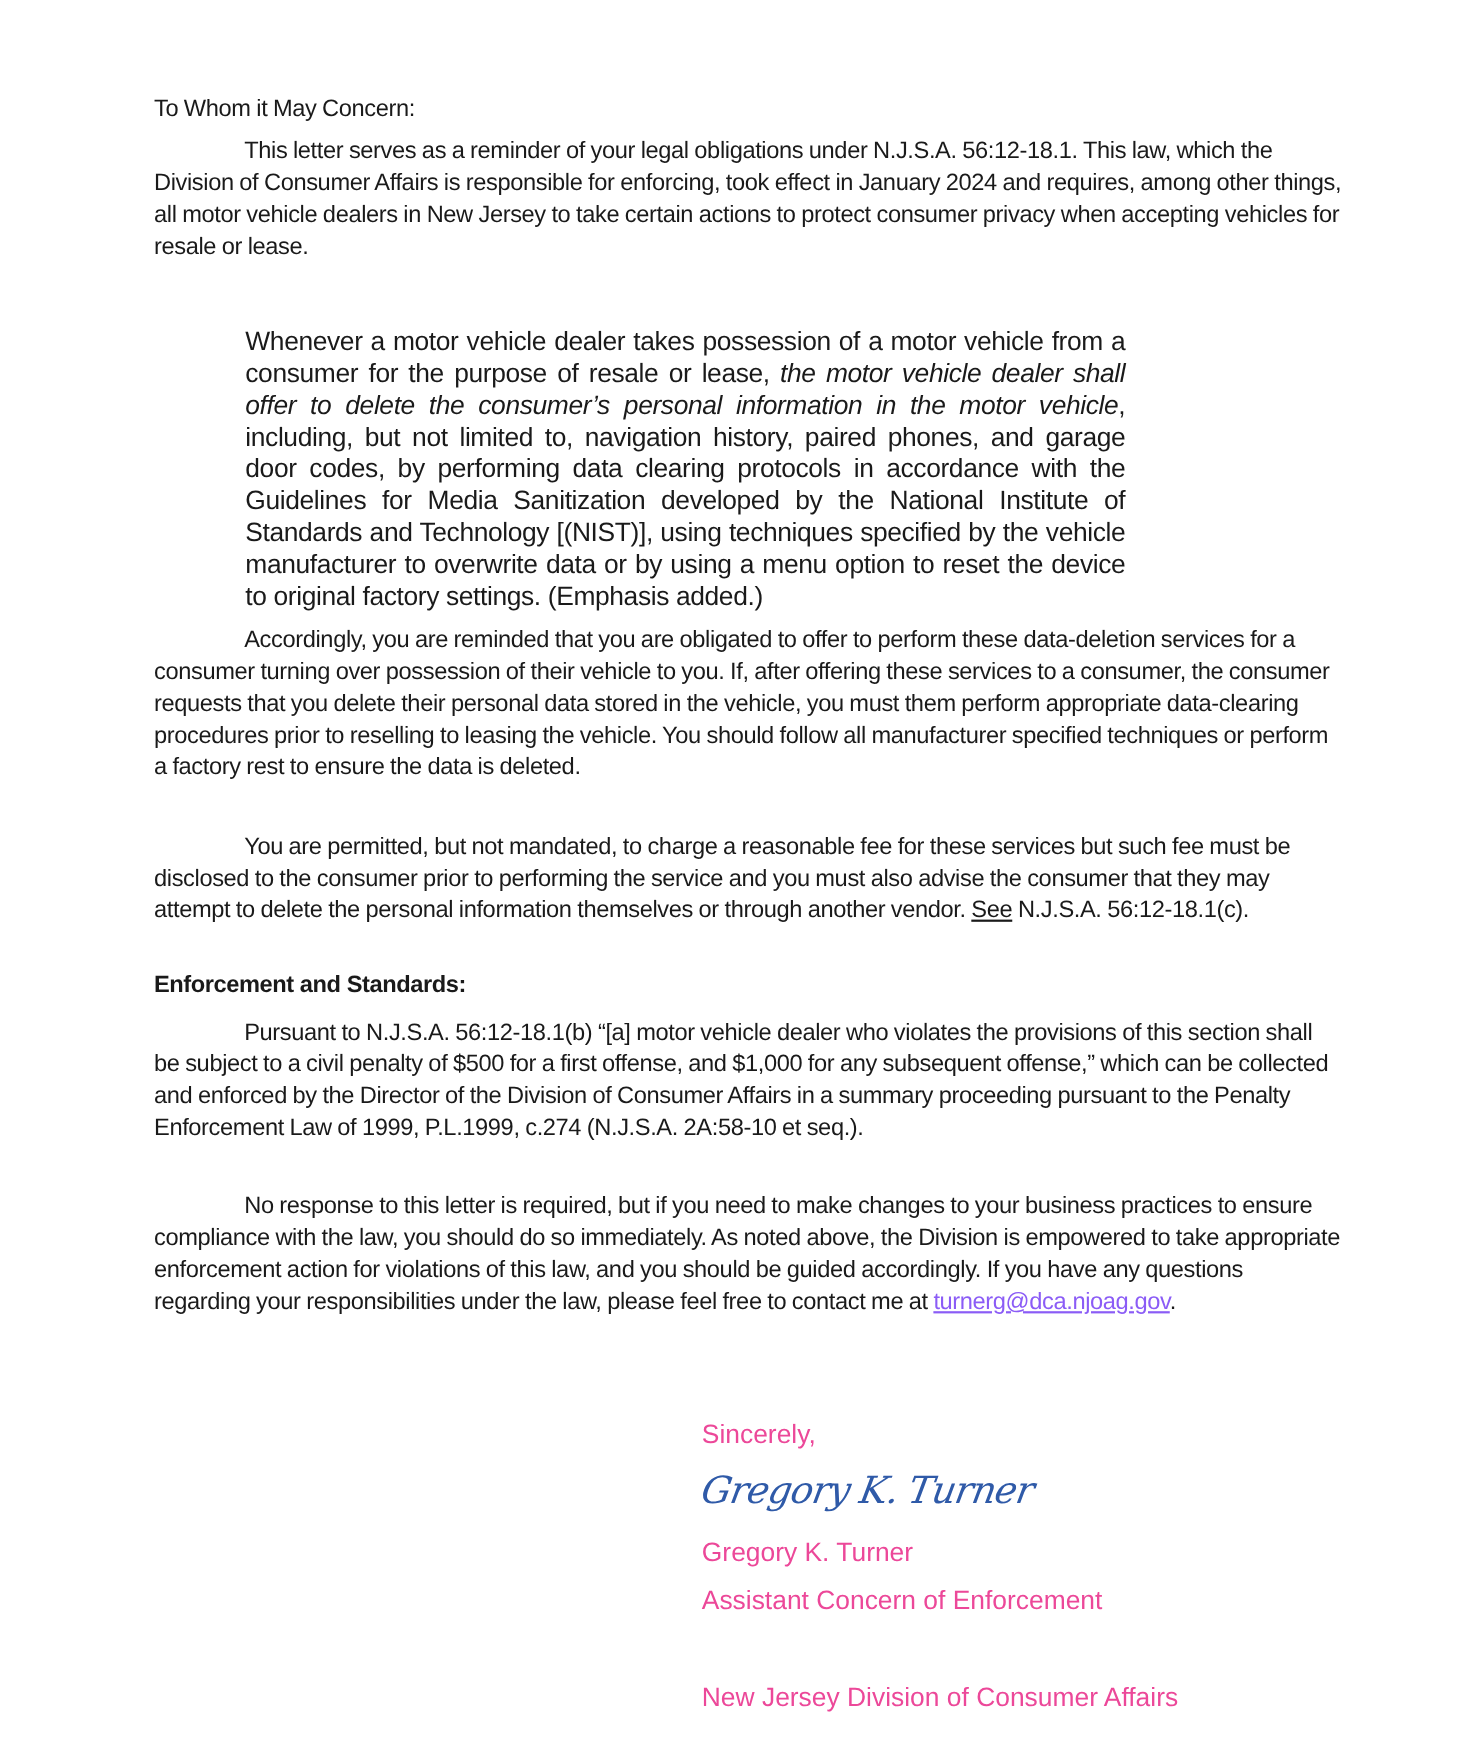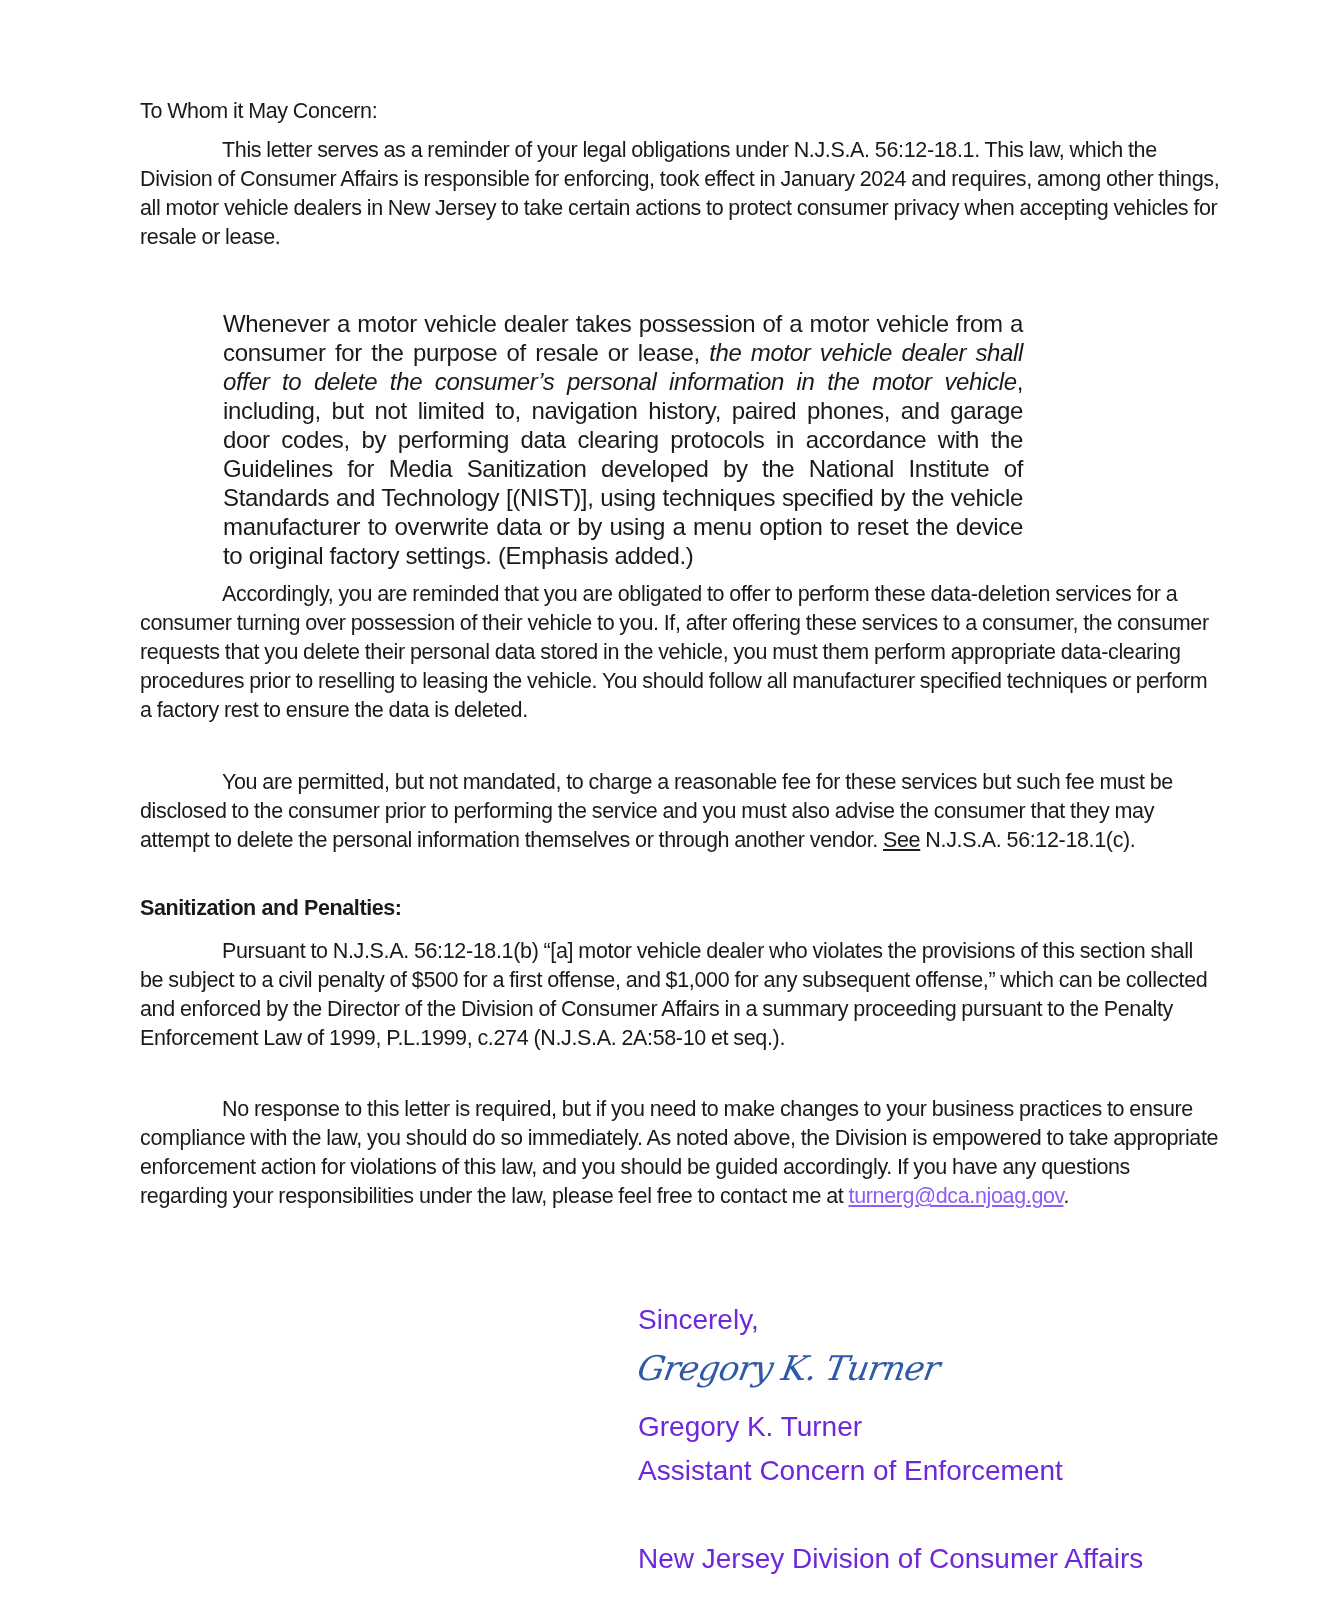--- a/index.html
+++ b/index.html
@@ -10,21 +10,21 @@
     body {
       width: 1343px;
       height: 1600px;
       position: relative;
       overflow: hidden;
       font-family: "Liberation Sans Narrow", "Liberation Sans", sans-serif;
       color: #1a1a1a;
     }
     .page {
       position: absolute;
-      left: 0; top: 13px;
+      left: 0; top: 0;
       width: 1343px;
       height: 1400px;
     }
     .body-text {
       position: absolute;
       left: 140px;
       width: 1080px;
       font-size: 21.5px;
       line-height: 29px;
       letter-spacing: -0.35px;
@@ -60,22 +60,22 @@
     #para5 { position: absolute; top: 1082px; left: 140px; width: 1080px; }
     .u { text-decoration: underline; }
     a.email {
       color: #8b5cf6;
       text-decoration: underline;
     }
     .sig-block {
       position: absolute;
       left: 638px;
       font-family: "Liberation Sans", sans-serif;
-      font-size: 28px;
-      color: #6d28d9;
+      font-size: 24px;
+      color: #ec4899;
     }
     #sincerely { top: 1291px; }
     #signature {
       top: 1335px;
       left: 638px;
       font-family: "DejaVu Serif", serif;
       font-style: italic;
       font-size: 34px;
       color: #2f5aa8;
       letter-spacing: -1px;
@@ -94,21 +94,21 @@
 
   <p id="para1" class="body-text indent">This letter serves as a reminder of your legal obligations under N.J.S.A. 56:12-18.1. This law, which the Division of Consumer Affairs is responsible for enforcing, took effect in January 2024 and requires, among other things, all motor vehicle dealers in New Jersey to take certain actions to protect consumer privacy when accepting vehicles for resale or lease.</p>
 
 
   <p id="quote"><span>Whenever a motor vehicle dealer takes possession of a motor vehicle from a consumer for the purpose of resale or lease, </span><em>the motor vehicle dealer shall offer to delete the consumer’s personal information in the motor vehicle</em><span>, including, but not limited to, navigation history, paired phones, and garage door codes, by performing data clearing protocols in accordance with the Guidelines for Media Sanitization developed by the National Institute of Standards and Technology [(NIST)], using techniques specified by the vehicle manufacturer to overwrite data or by using a menu option to reset the device to original factory settings. (Emphasis added.)</span></p>
 
   <p id="para2" class="body-text indent">Accordingly, you are reminded that you are obligated to offer to perform these data-deletion services for a consumer turning over possession of their vehicle to you.  If, after offering these services to a consumer, the consumer requests that you delete their personal data stored in the vehicle, you must them perform appropriate data-clearing procedures prior to reselling to leasing the vehicle.  You should follow all manufacturer specified techniques or perform a factory rest to ensure the data is deleted.</p>
 
   <p id="para3" class="body-text indent"><span>You are permitted, but not mandated, to charge a reasonable fee for these services but such fee must be disclosed to the consumer prior to performing the service and you must also advise the consumer that they may attempt to delete the personal information themselves or through another vendor. </span><span class="u">See</span><span> N.J.S.A. 56:12-18.1(c).</span></p>
 
-  <div id="heading">Sanitization and Penalties:</div>
+  <div id="heading">Enforcement and Standards:</div>
 
   <p id="para4" class="body-text indent">Pursuant to N.J.S.A. 56:12-18.1(b) “[a] motor vehicle dealer who violates the provisions of this section shall be subject to a civil penalty of $500 for a first offense, and $1,000 for any subsequent offense,” which can be collected and enforced by the Director of the Division of Consumer Affairs in a summary proceeding pursuant to the Penalty Enforcement Law of 1999, P.L.1999, c.274 (N.J.S.A. 2A:58-10 et seq.).</p>
 
   <p id="para5" class="body-text indent"><span>No response to this letter is required, but if you need to make changes to your business practices to ensure compliance with the law, you should do so immediately.  As noted above, the Division is empowered to take appropriate enforcement action for violations of this law, and you should be guided accordingly.  If you have any questions regarding your responsibilities under the law, please feel free to contact me at </span><a class="email" href="mailto:turnerg@dca.njoag.gov">turnerg@dca.njoag.gov</a><span>.</span></p>
 
   <div id="sincerely" class="sig-block">Sincerely,</div>
   <div id="signature" class="sig-block">Gregory K. Turner</div>
   <div id="signer-name" class="sig-block">Gregory K. Turner</div>
   <div id="signer-title" class="sig-block">Assistant Concern of Enforcement</div>
   <div id="org" class="sig-block">New Jersey Division of Consumer Affairs</div>

